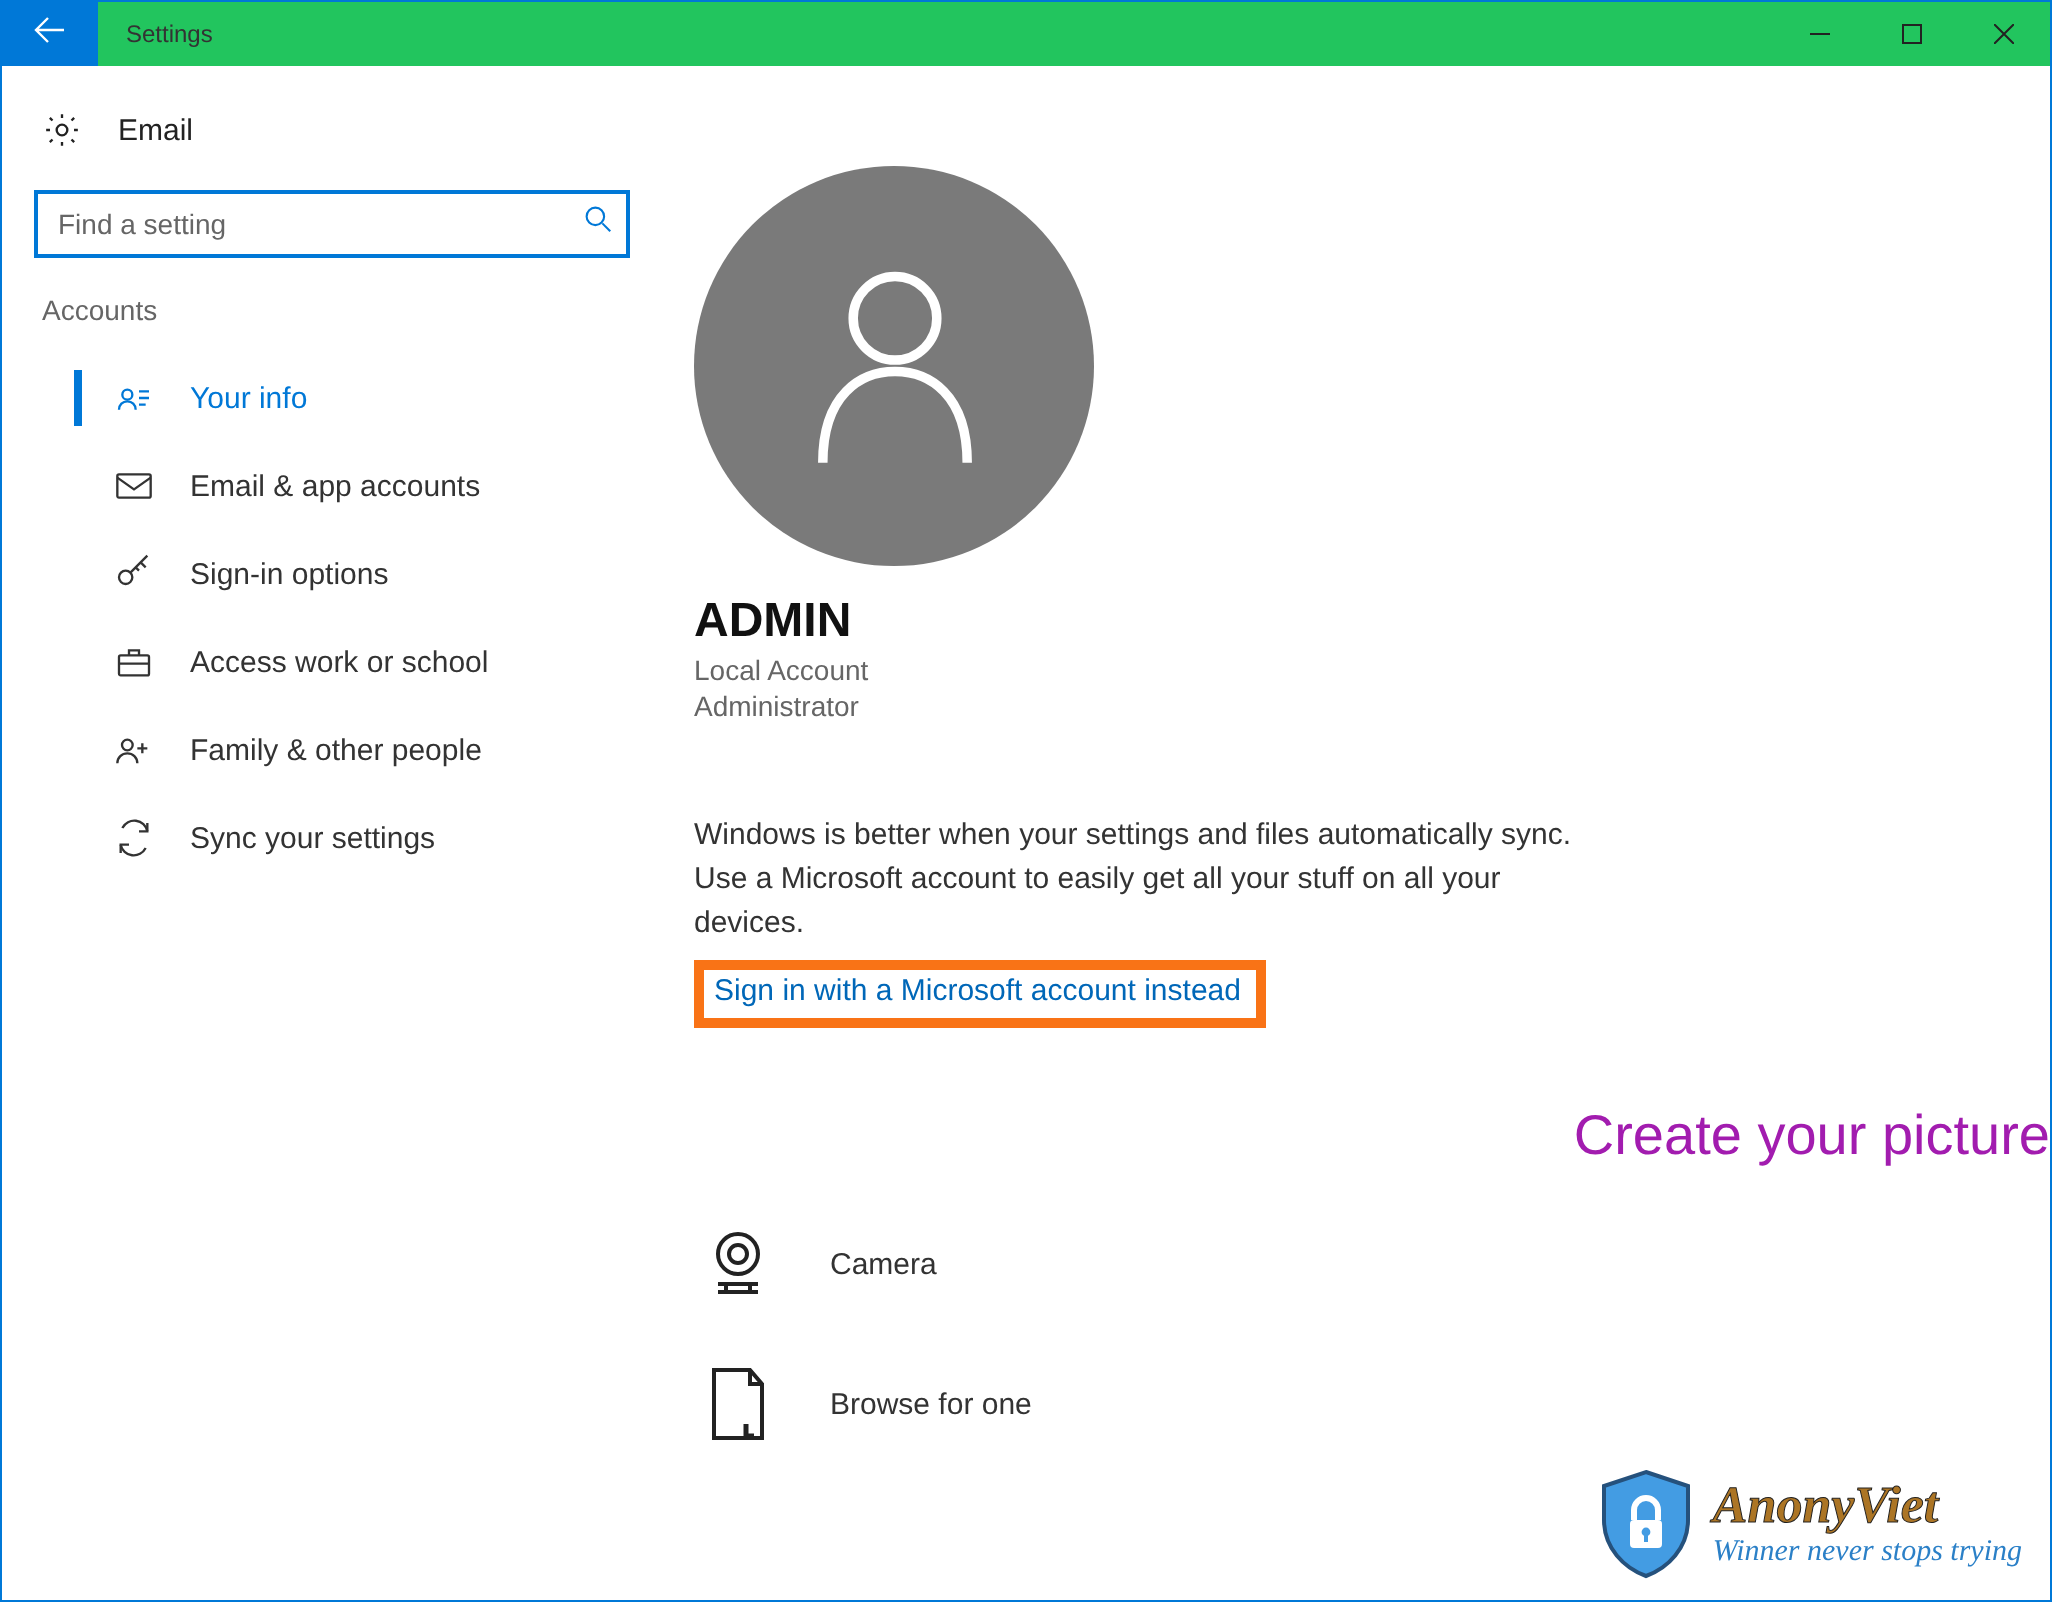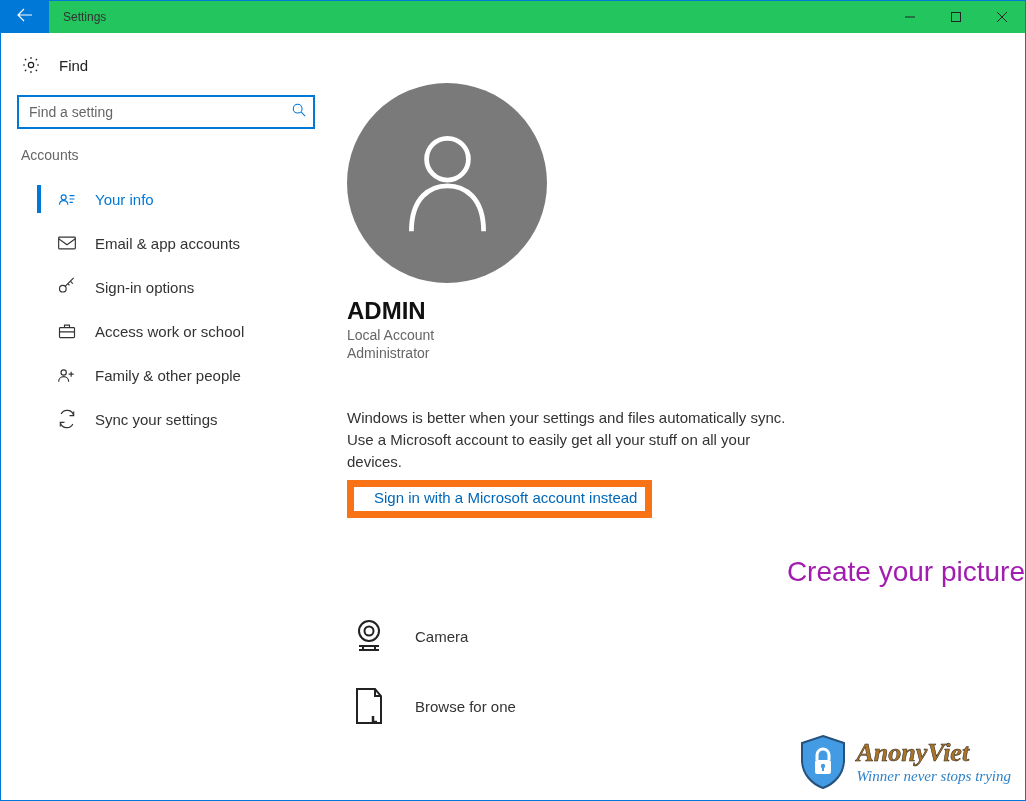--- a/index.html
+++ b/index.html
@@ -154,22 +154,22 @@
     .sync-desc {
       font-size: 15px;
       color: #333;
       margin-top: 46px;
       max-width: 460px;
       line-height: 1.45;
     }
     .ms-link-wrap {
       display: inline-block;
       margin-top: 8px;
-      border: 7px solid #f97316;
-      padding: 2px 8px 4px 20px;
+      border: 5px solid #f97316;
+      padding: 2px 8px 4px 5px;
     }
     .ms-link {
       color: #0067b8;
       font-size: 15px;
       cursor: pointer;
     }
     .create-pic-title {
       font-size: 28px;
       color: #a21caf;
       font-weight: 400;
@@ -258,21 +258,21 @@
 
 <div class="content">
   <aside class="sidebar">
     <div class="home-row">
       <span class="icon">
         <svg width="20" height="20" viewBox="0 0 24 24" fill="none" stroke="#222" stroke-width="1.4">
           <circle cx="12" cy="12" r="3.2"></circle>
           <path d="M12 2.5v2.3M12 19.2v2.3M4.7 4.7l1.6 1.6M17.7 17.7l1.6 1.6M2.5 12h2.3M19.2 12h2.3M4.7 19.3l1.6-1.6M17.7 6.3l1.6-1.6"></path>
         </svg>
       </span>
-      <span class="label">Find</span>
+      <span class="label">Email</span>
     </div>
 
     <div class="search-wrap">
       <div class="search-box">
         <input class="search-input" type="text" placeholder="Find a setting" style="">
         <span class="search-icn">
           <svg width="14" height="14" viewBox="0 0 16 16" fill="none" stroke="#0078d7" stroke-width="1.2">
             <circle cx="6.5" cy="6.5" r="5"></circle>
               <path d="M10.5 10.5 L15 15"></path>
           </svg>

